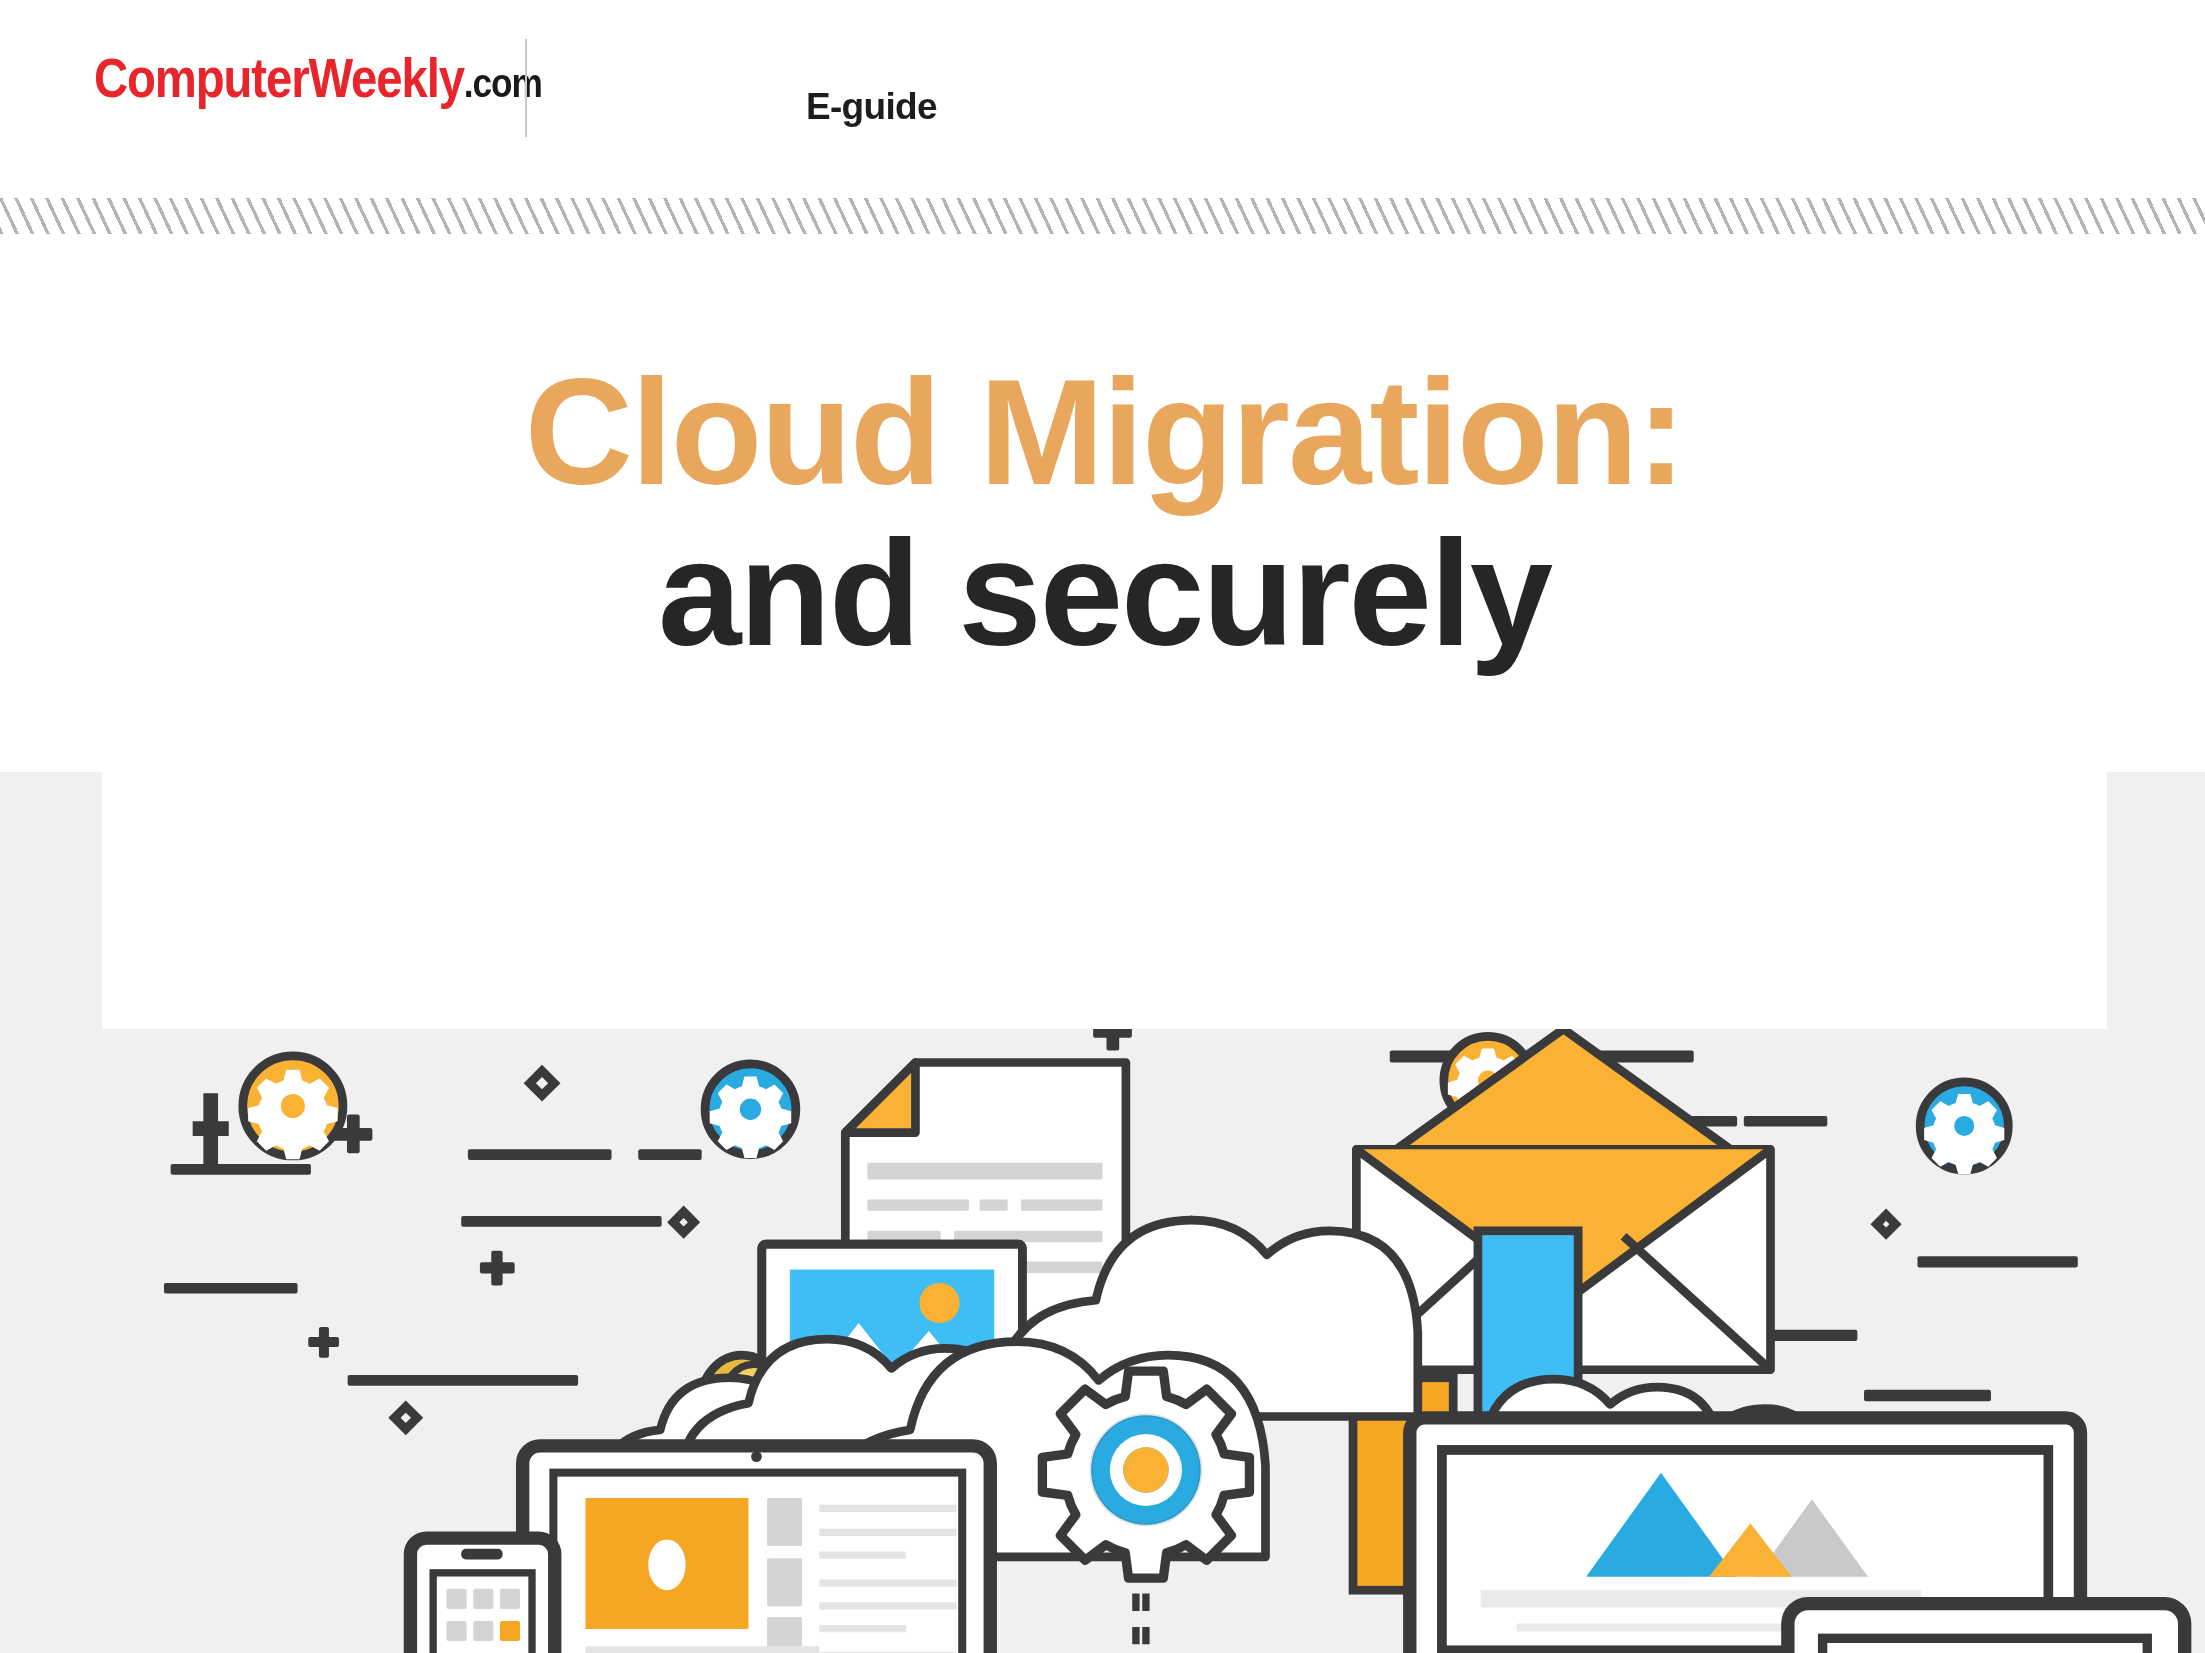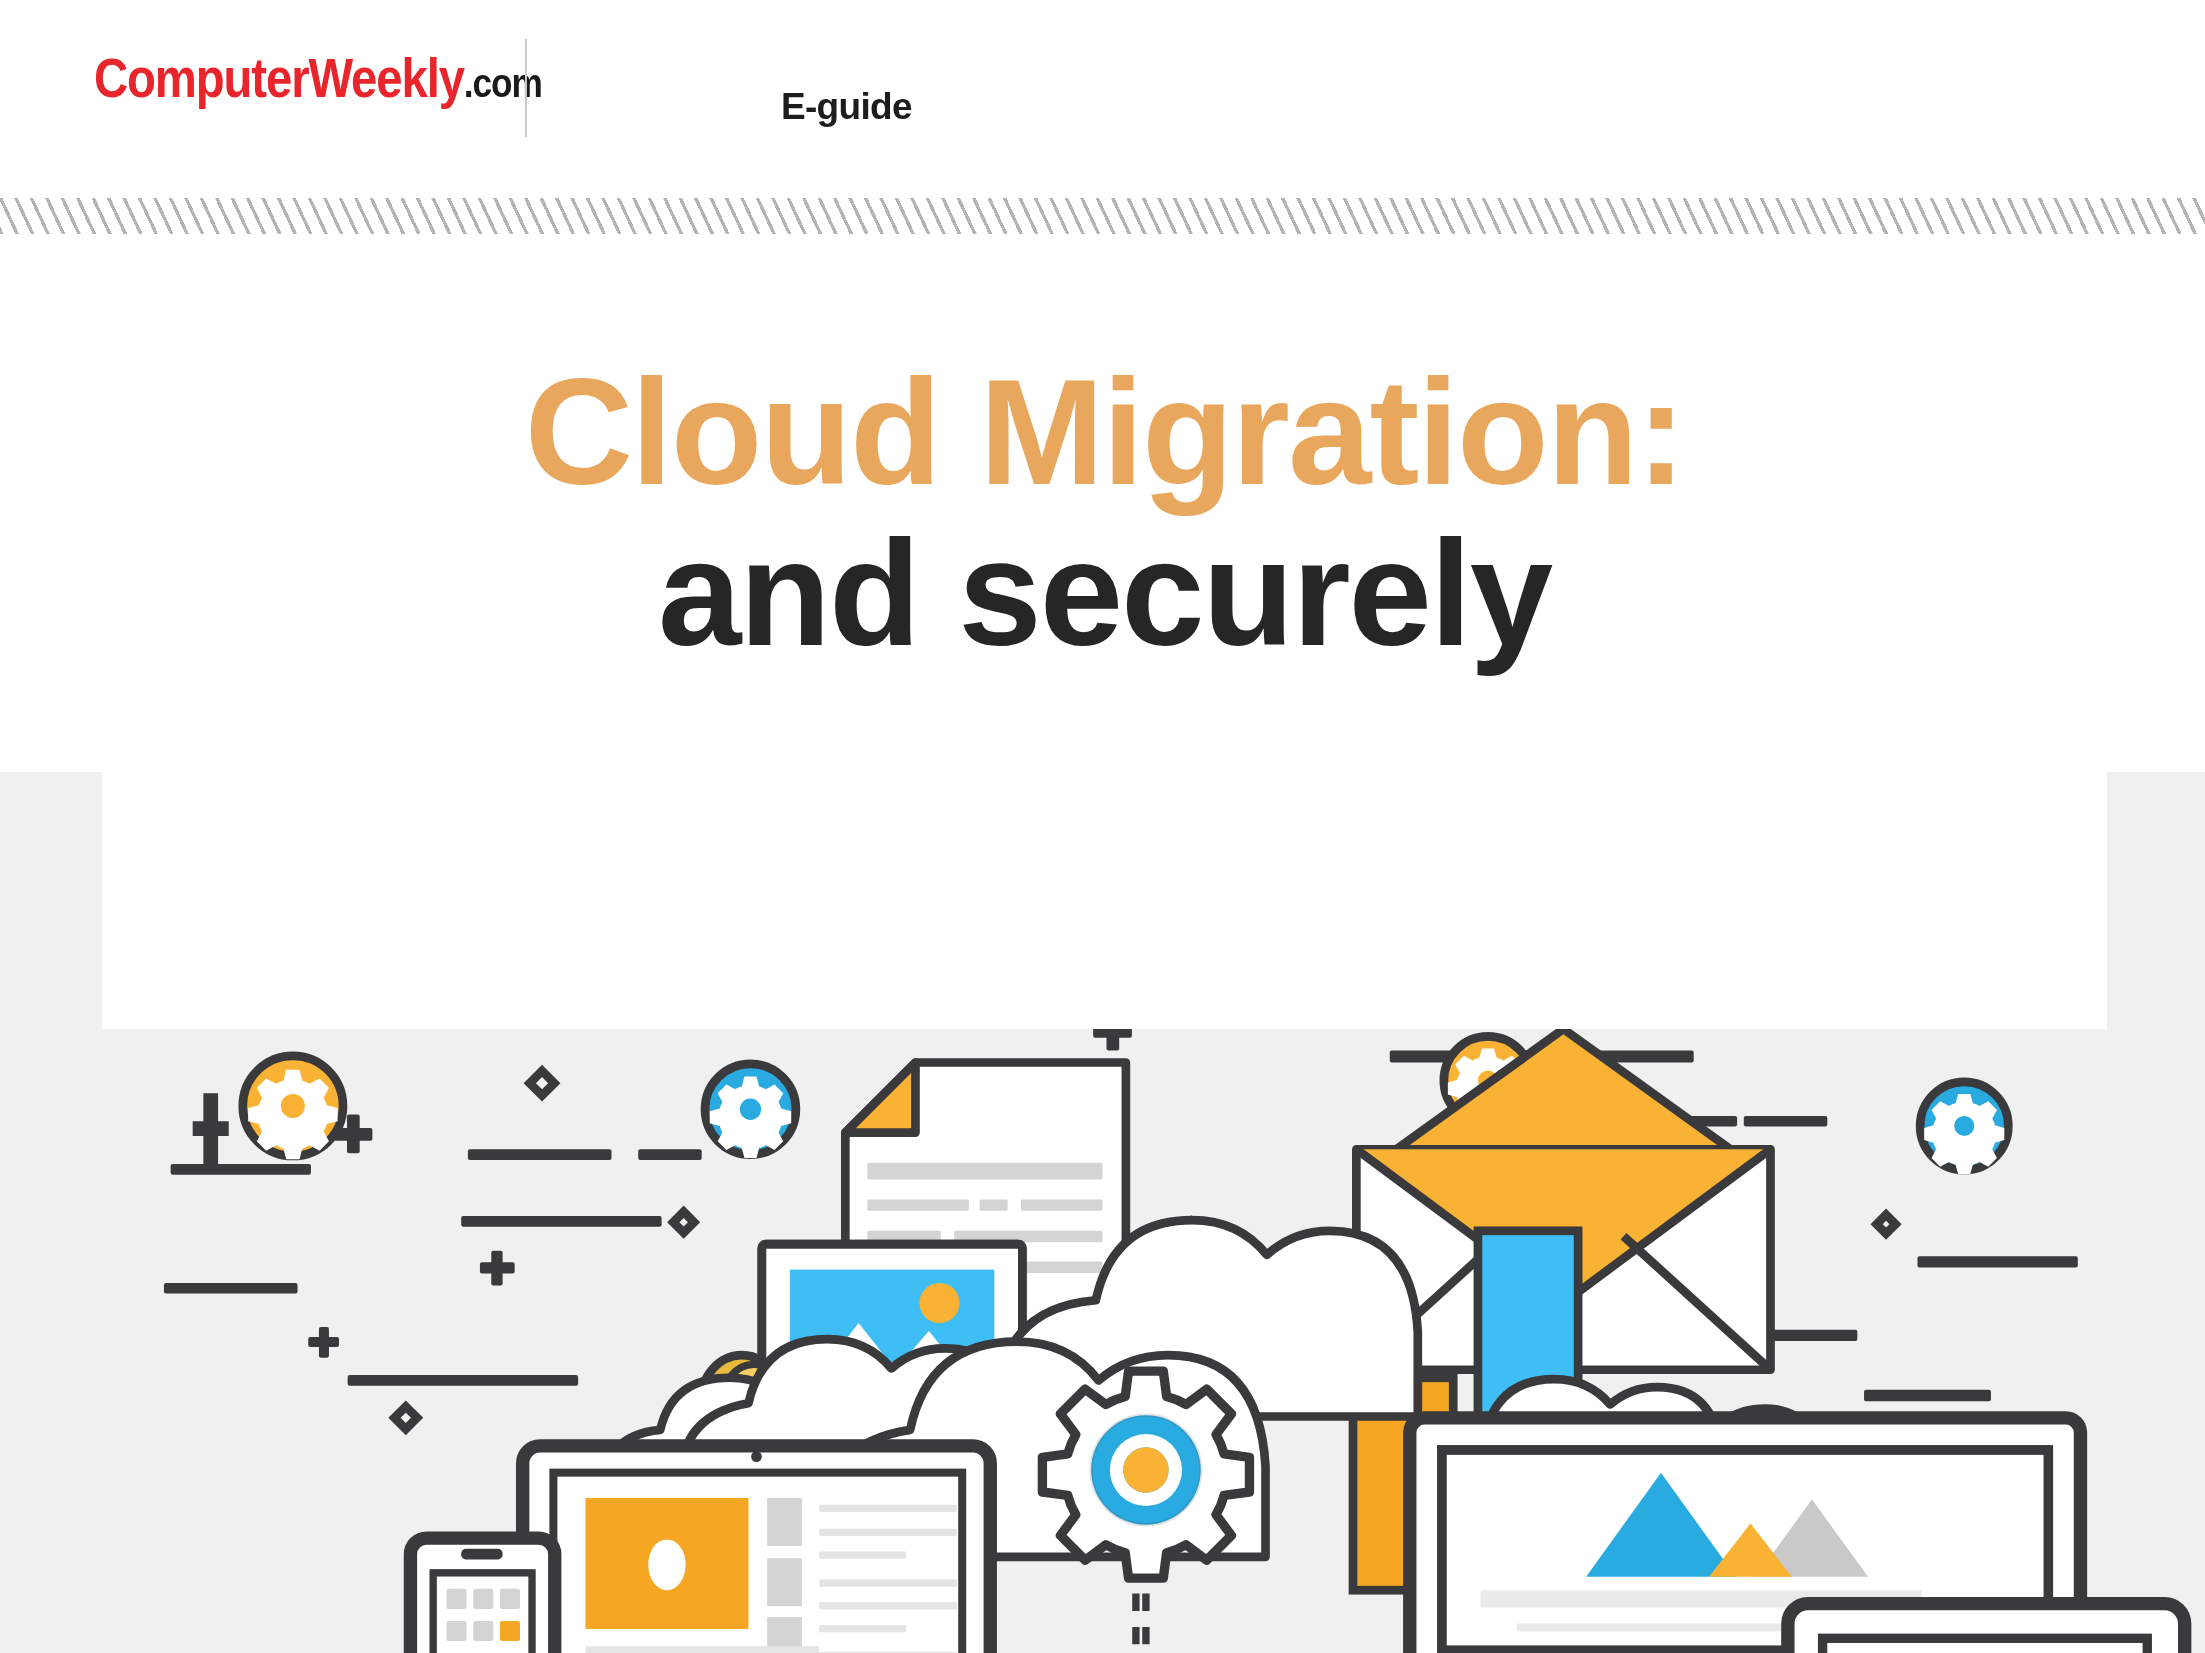--- a/index.html
+++ b/index.html
@@ -17,21 +17,21 @@
   .logo-cw{position:absolute;left:94px;top:51px;font-size:55px;font-weight:bold;
     letter-spacing:-1.3px;line-height:1;white-space:nowrap;font-family:"Liberation Sans", sans-serif;
     transform:scaleX(.86);transform-origin:left center;}
   .logo-cw .red{color:#E8252A;}
   .logo-cw .blk{color:#1a1a1a;font-size:41px;}
   .logo-divider{position:absolute;left:525px;top:39px;width:2px;height:98px;background:#c9c9c9;}
   .tt-wrap{position:absolute;left:552px;top:40px;width:154px;height:100px;}
   .tt-eye{position:absolute;left:20px;top:0px;width:114px;height:51px;}
   .tt-name{position:absolute;left:0px;top:49px;font-size:35px;font-weight:bold;color:#b8b8b6;
     letter-spacing:-0.7px;transform:scaleX(.95);transform-origin:left center;white-space:nowrap;}
-  .eguide{position:absolute;left:781px;top:86px;font-size:37px;font-weight:bold;color:#1d1d1d;
+  .eguide{position:absolute;left:806px;top:86px;font-size:37px;font-weight:bold;color:#1d1d1d;
     letter-spacing:-0.7px;white-space:nowrap;}
 
   .cwplus{position:absolute;left:1872px;top:0px;width:231px;height:198px;background:#E8252A;z-index:30;}
   .cwplus .l1{position:absolute;left:59px;top:56px;font-size:39px;font-weight:bold;color:#ffffff;letter-spacing:-0.7px;}
   .cwplus .l2{position:absolute;left:59px;top:100px;font-size:39px;font-weight:bold;color:#121212;letter-spacing:-0.7px;}
 
   
   .hatch{position:absolute;left:0;top:198px;width:2205px;height:36px;z-index:10;
     background-image:repeating-linear-gradient(65deg,#b4b4b4 0px,#b4b4b4 3.3px,#ffffff 3.3px,#ffffff 14px);}
 

